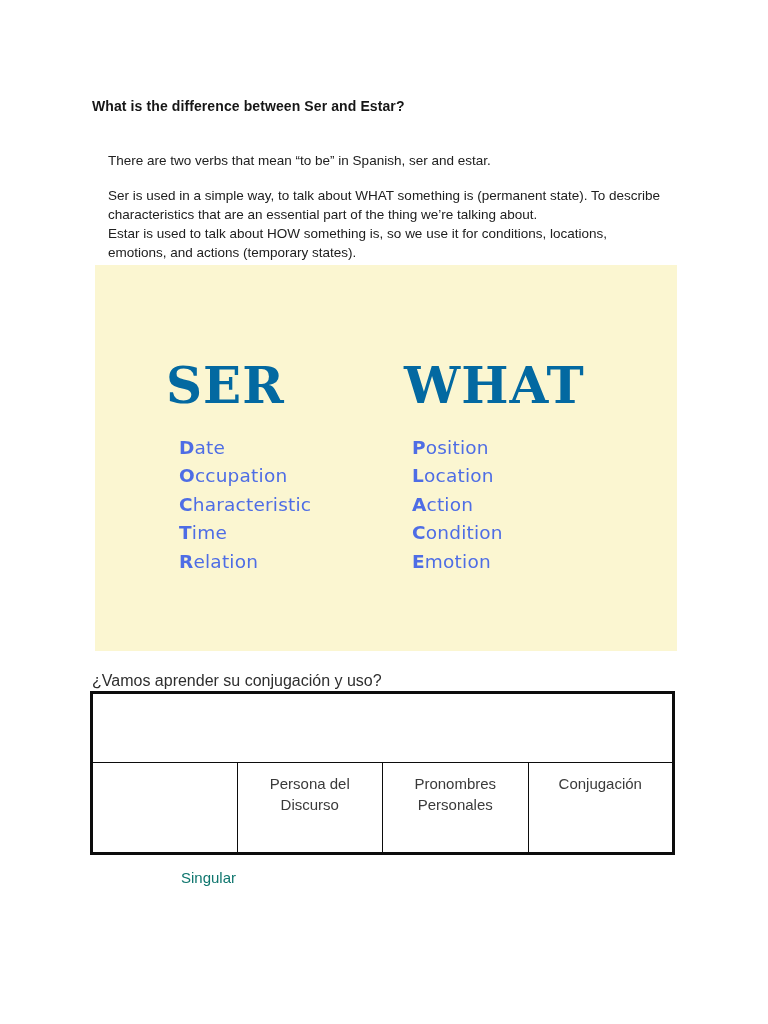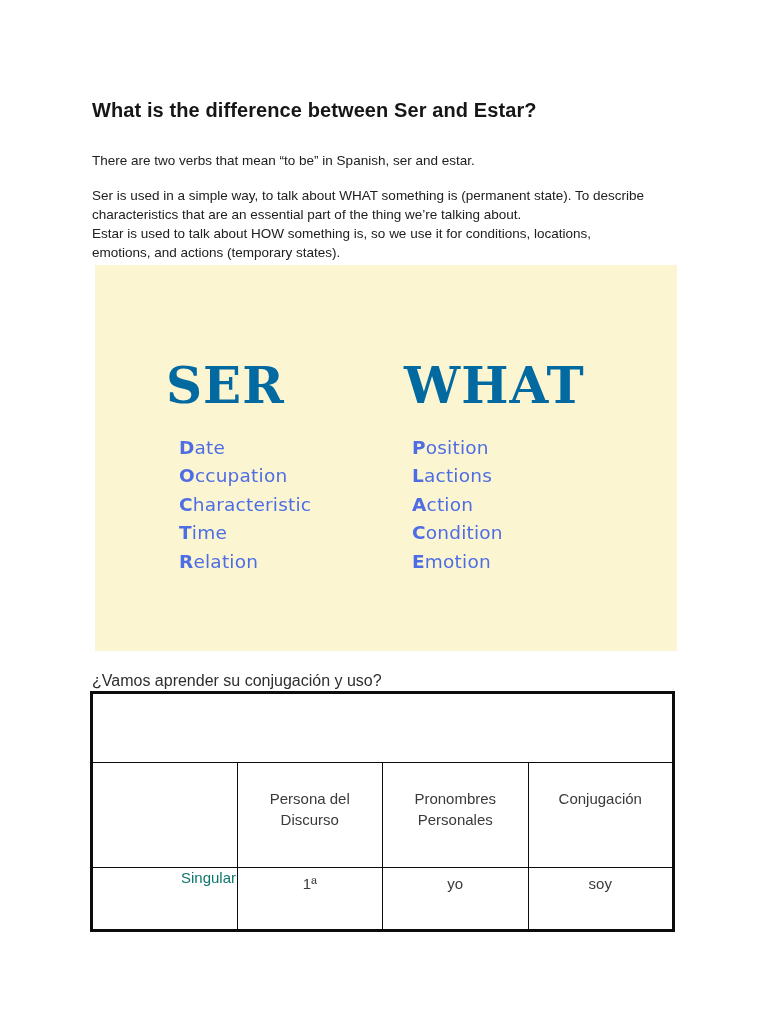--- a/index.html
+++ b/index.html
@@ -6,25 +6,25 @@
     margin: 0; padding: 0;
     width: 768px; height: 1024px;
     background: #ffffff;
     overflow: hidden;
     font-family: "Liberation Sans", sans-serif;
   }
   .page { position: relative; width: 768px; height: 1024px; background: #fff; }
 
   .doc-title {
     position: absolute; left: 92px; top: 86px;
-    font-size: 20px; font-weight: bold; color: #161616;
+    font-size: 14px; font-weight: bold; color: #161616;
     line-height: 22px; letter-spacing: 0.1px; text-align: center;
   }
   .para {
-    position: absolute; left: 92px; width: 586px;
+    position: absolute; left: 108px; width: 586px;
     font-size: 13.5px; line-height: 19px; color: #202020;
     white-space: pre-line;
   }
   .para-intro { top: 137px; }
   .para-body  { top: 172px; }
 
   .info-box {
     position: absolute; left: 95px; top: 265px;
     width: 582px; height: 386px;
     background: #FBF6D1;
@@ -60,21 +60,21 @@
   }
   table.conj { border: 3px solid #0c0c0c; }
   table.conj td, table.conj th { border: 1.5px solid #0c0c0c; background: transparent; }
   th.tbl-title {
     height: 56px; background: #F97316; color: #ffffff;
     font-weight: 400; font-size: 15.5px;
     vertical-align: top; padding-top: 11px; text-align: center;
     letter-spacing: 0.2px;
   }
   tr.cols td {
-    height: 78px; vertical-align: top; padding-top: 25px;
+    height: 78px; vertical-align: top; padding-top: 10px;
     text-align: center; line-height: 21px; white-space: pre-line;
   }
   tr.vals td {
     height: 53px; vertical-align: top; padding-top: 7px;
     text-align: center;
   }
   .row-label {
     position: absolute; left: 90px; top: 869px; width: 146px;
     text-align: right; font-size: 15px; color: #0f766e;
     z-index: 1;
@@ -101,21 +101,21 @@
     <div class="acronym-list left">
       <div><span class="first">D</span><span>ate</span></div>
       <div><span class="first">O</span><span>ccupation</span></div>
       <div><span class="first">C</span><span>haracteristic</span></div>
       <div><span class="first">T</span><span>ime</span></div>
       <div><span class="first">R</span><span>elation</span></div>
     </div>
 
     <div class="acronym-list right">
       <div><span class="first">P</span><span>osition</span></div>
-      <div><span class="first">L</span><span>actions</span></div>
+      <div><span class="first">L</span><span>ocation</span></div>
       <div><span class="first">A</span><span>ction</span></div>
       <div><span class="first">C</span><span>ondition</span></div>
       <div><span class="first">E</span><span>motion</span></div>
     </div>
   </div>
 
   <p class="question">¿Vamos aprender su conjugación y uso?</p>
 
   <div class="row-label">Singular</div>
 
@@ -126,23 +126,17 @@
         <th class="tbl-title" colspan="4">Presente de Indicativo Ser</th>
       </tr>
       <tr class="cols">
         <td></td>
         <td>Persona del
 Discurso</td>
         <td>Pronombres
 Personales</td>
         <td>Conjugación</td>
       </tr>
-      <tr class="vals">
-        <td></td>
-        <td>1ª</td>
-        <td>yo</td>
-        <td>soy</td>
-      </tr>
     </tbody>
       </table>
   </div>
 
 </div>
 
 </body></html>

